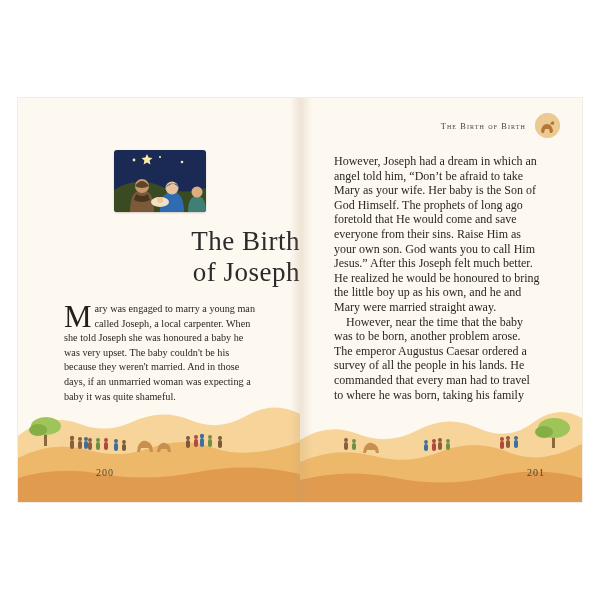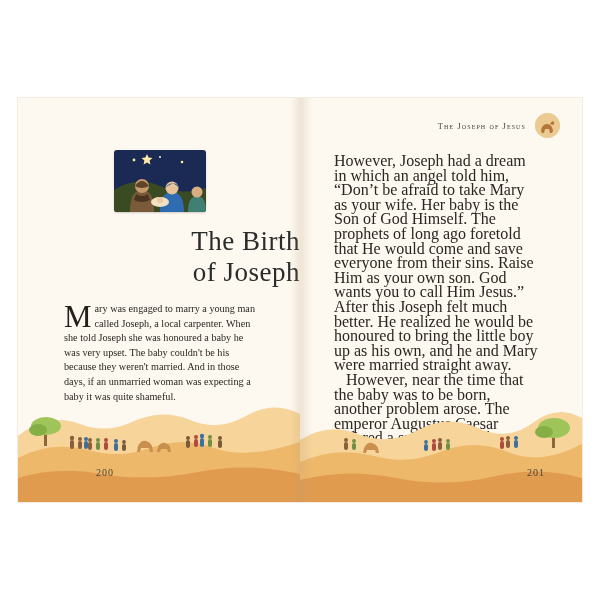--- a/index.html
+++ b/index.html
@@ -142,21 +142,21 @@
     background: #e9c98f;
     overflow: hidden;
   }
   .head-ornament svg { display:block; width:100%; height:100%; }
 
   .body-right {
     position: absolute;
     left: 34px;
     top: 56px;
     width: 206px;
-    font-size: 16px;
+    font-size: 12px;
     line-height: 14.6px;
     color: #2a2622;
   }
   .body-right p { margin: 0; }
   .body-right p + p { text-indent: 12px; }
 </style>
 </head>
 <body>
 
 <div id="spread">
@@ -252,21 +252,21 @@
             <path d="M140 81 q3-5 7-4 q4 1 5 4 l1 5 h-3 l-1-3 h-6 l-1 3 h-3z"></path>
           </g>
         </svg>
       </div>
 
       <div class="folio left">200</div>
     </div>
 
     <div class="page right">
 
-      <div class="running-head">The Joseph of Jesus</div>
+      <div class="running-head">The Birth of Birth</div>
 
       <div class="head-ornament">
         <svg viewBox="0 0 25 25" aria-hidden="true">
           <circle cx="12.5" cy="12.5" r="12.5" fill="#eccb92"></circle>
           <path d="M6 18 q1-7 6-7 q5 0 6 7 l-1 2 h-2 l-1-4 h-4 l-1 4 h-2z" fill="#b5763a"></path>
           <path d="M15 11 q2-4 4-2 q1 2 -1 3z" fill="#b5763a"></path>
         </svg>
       </div>
 
       <div class="body-right">

